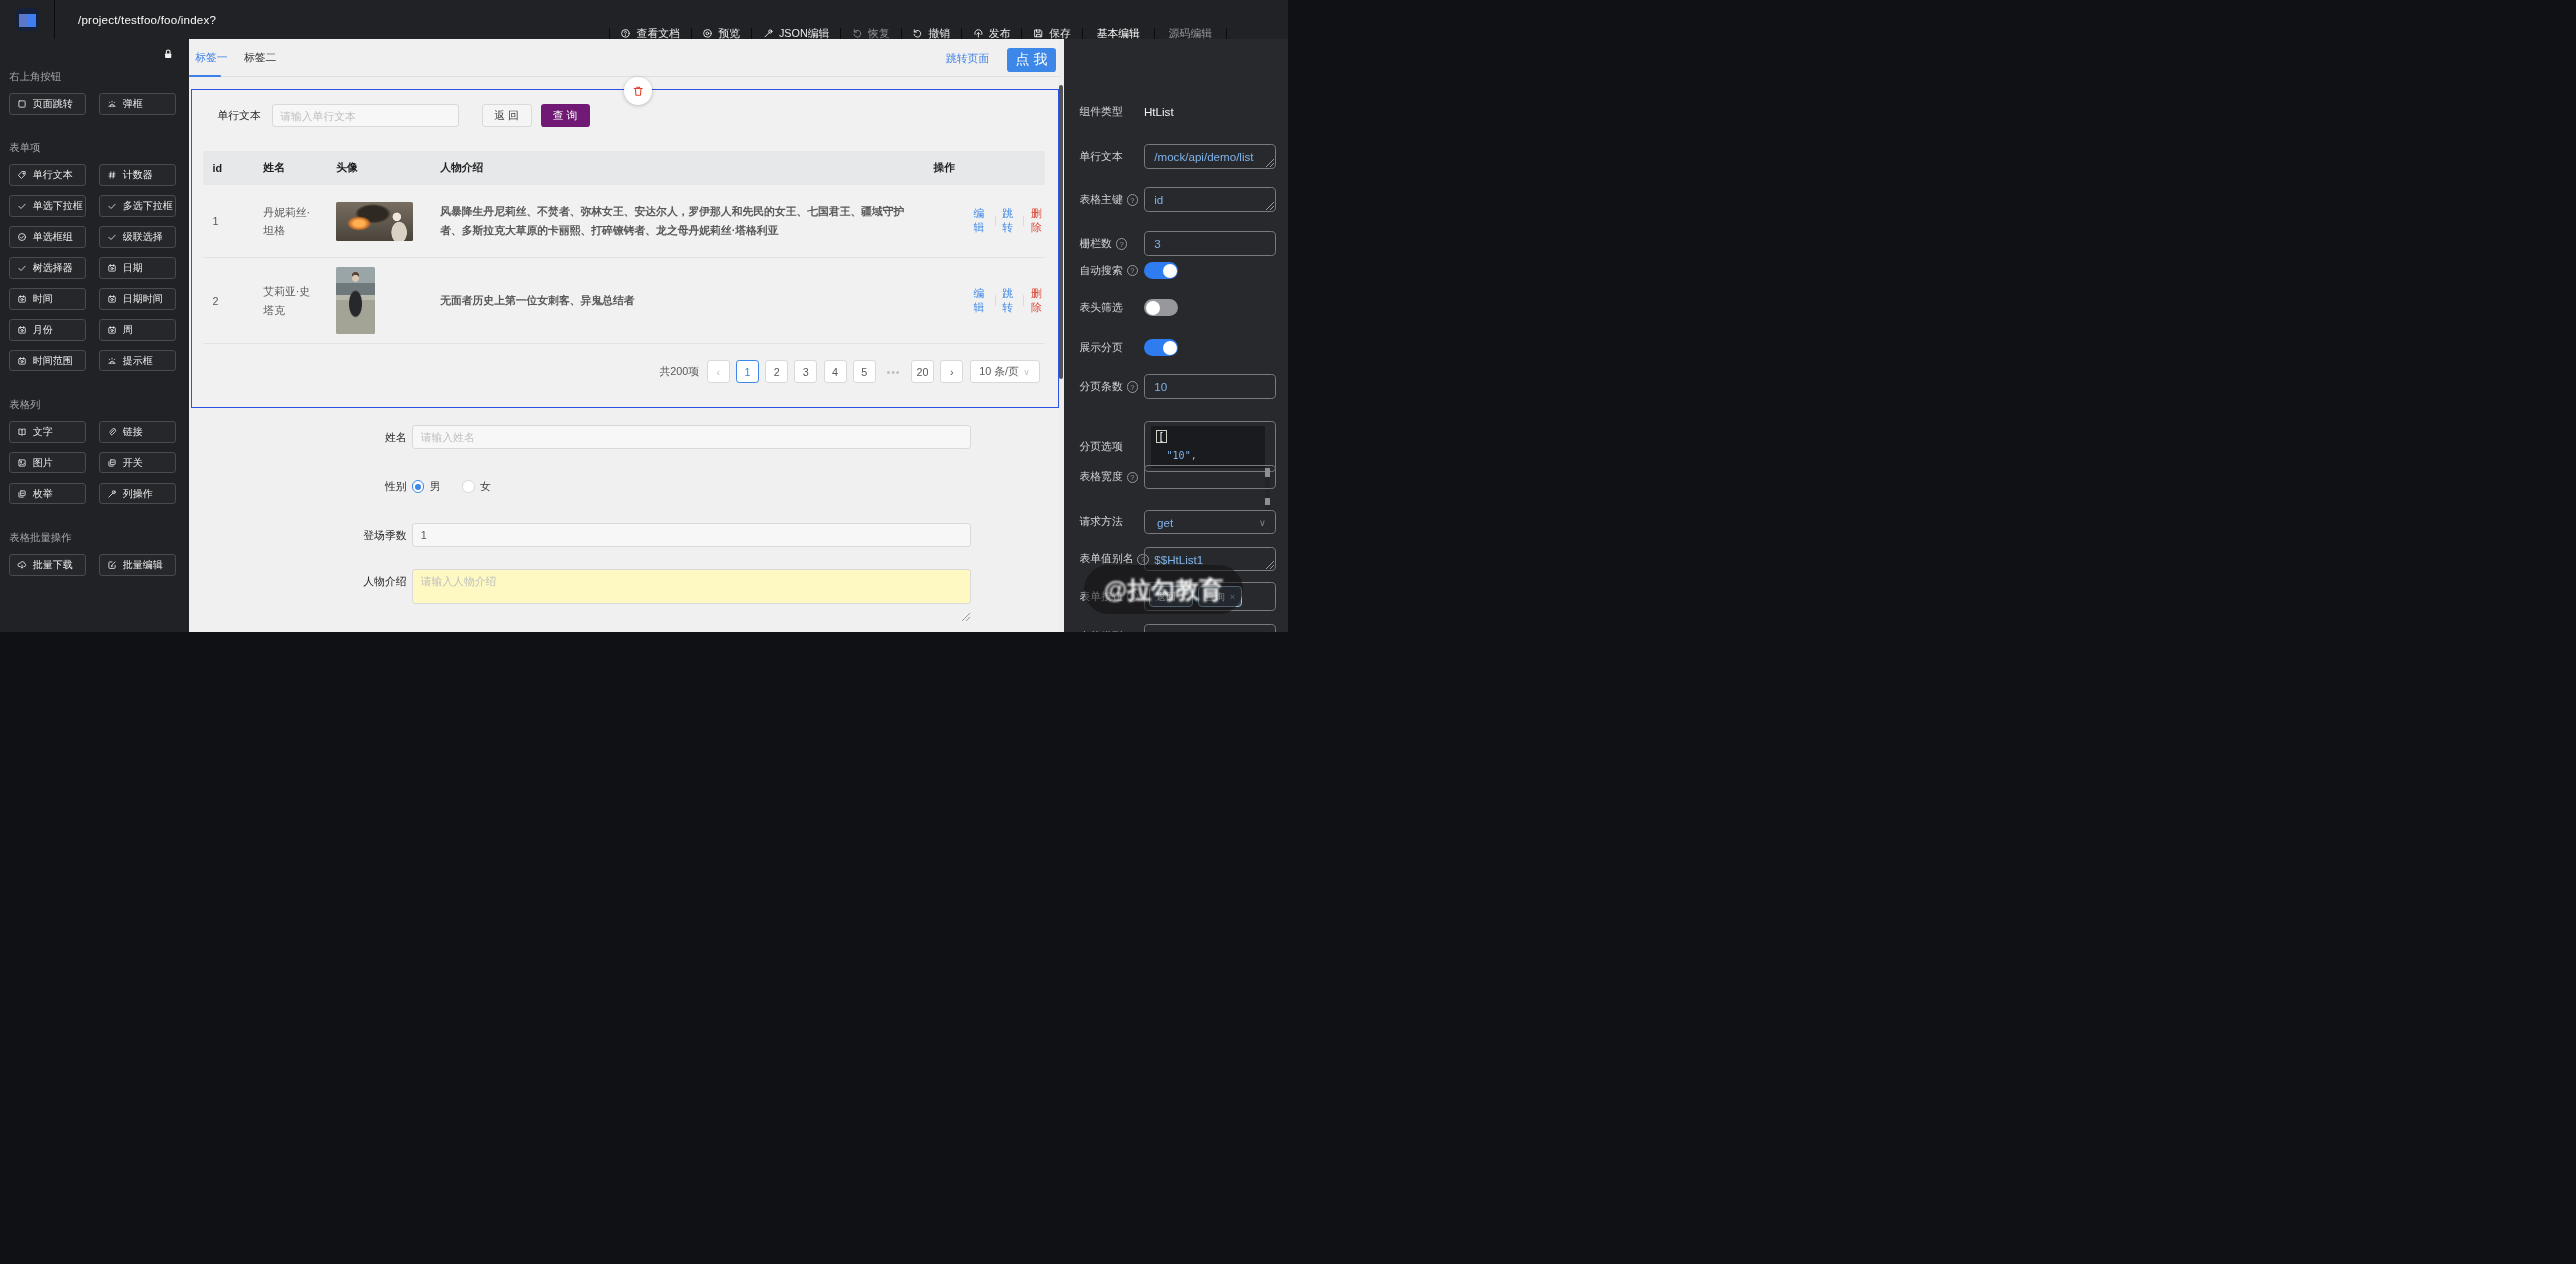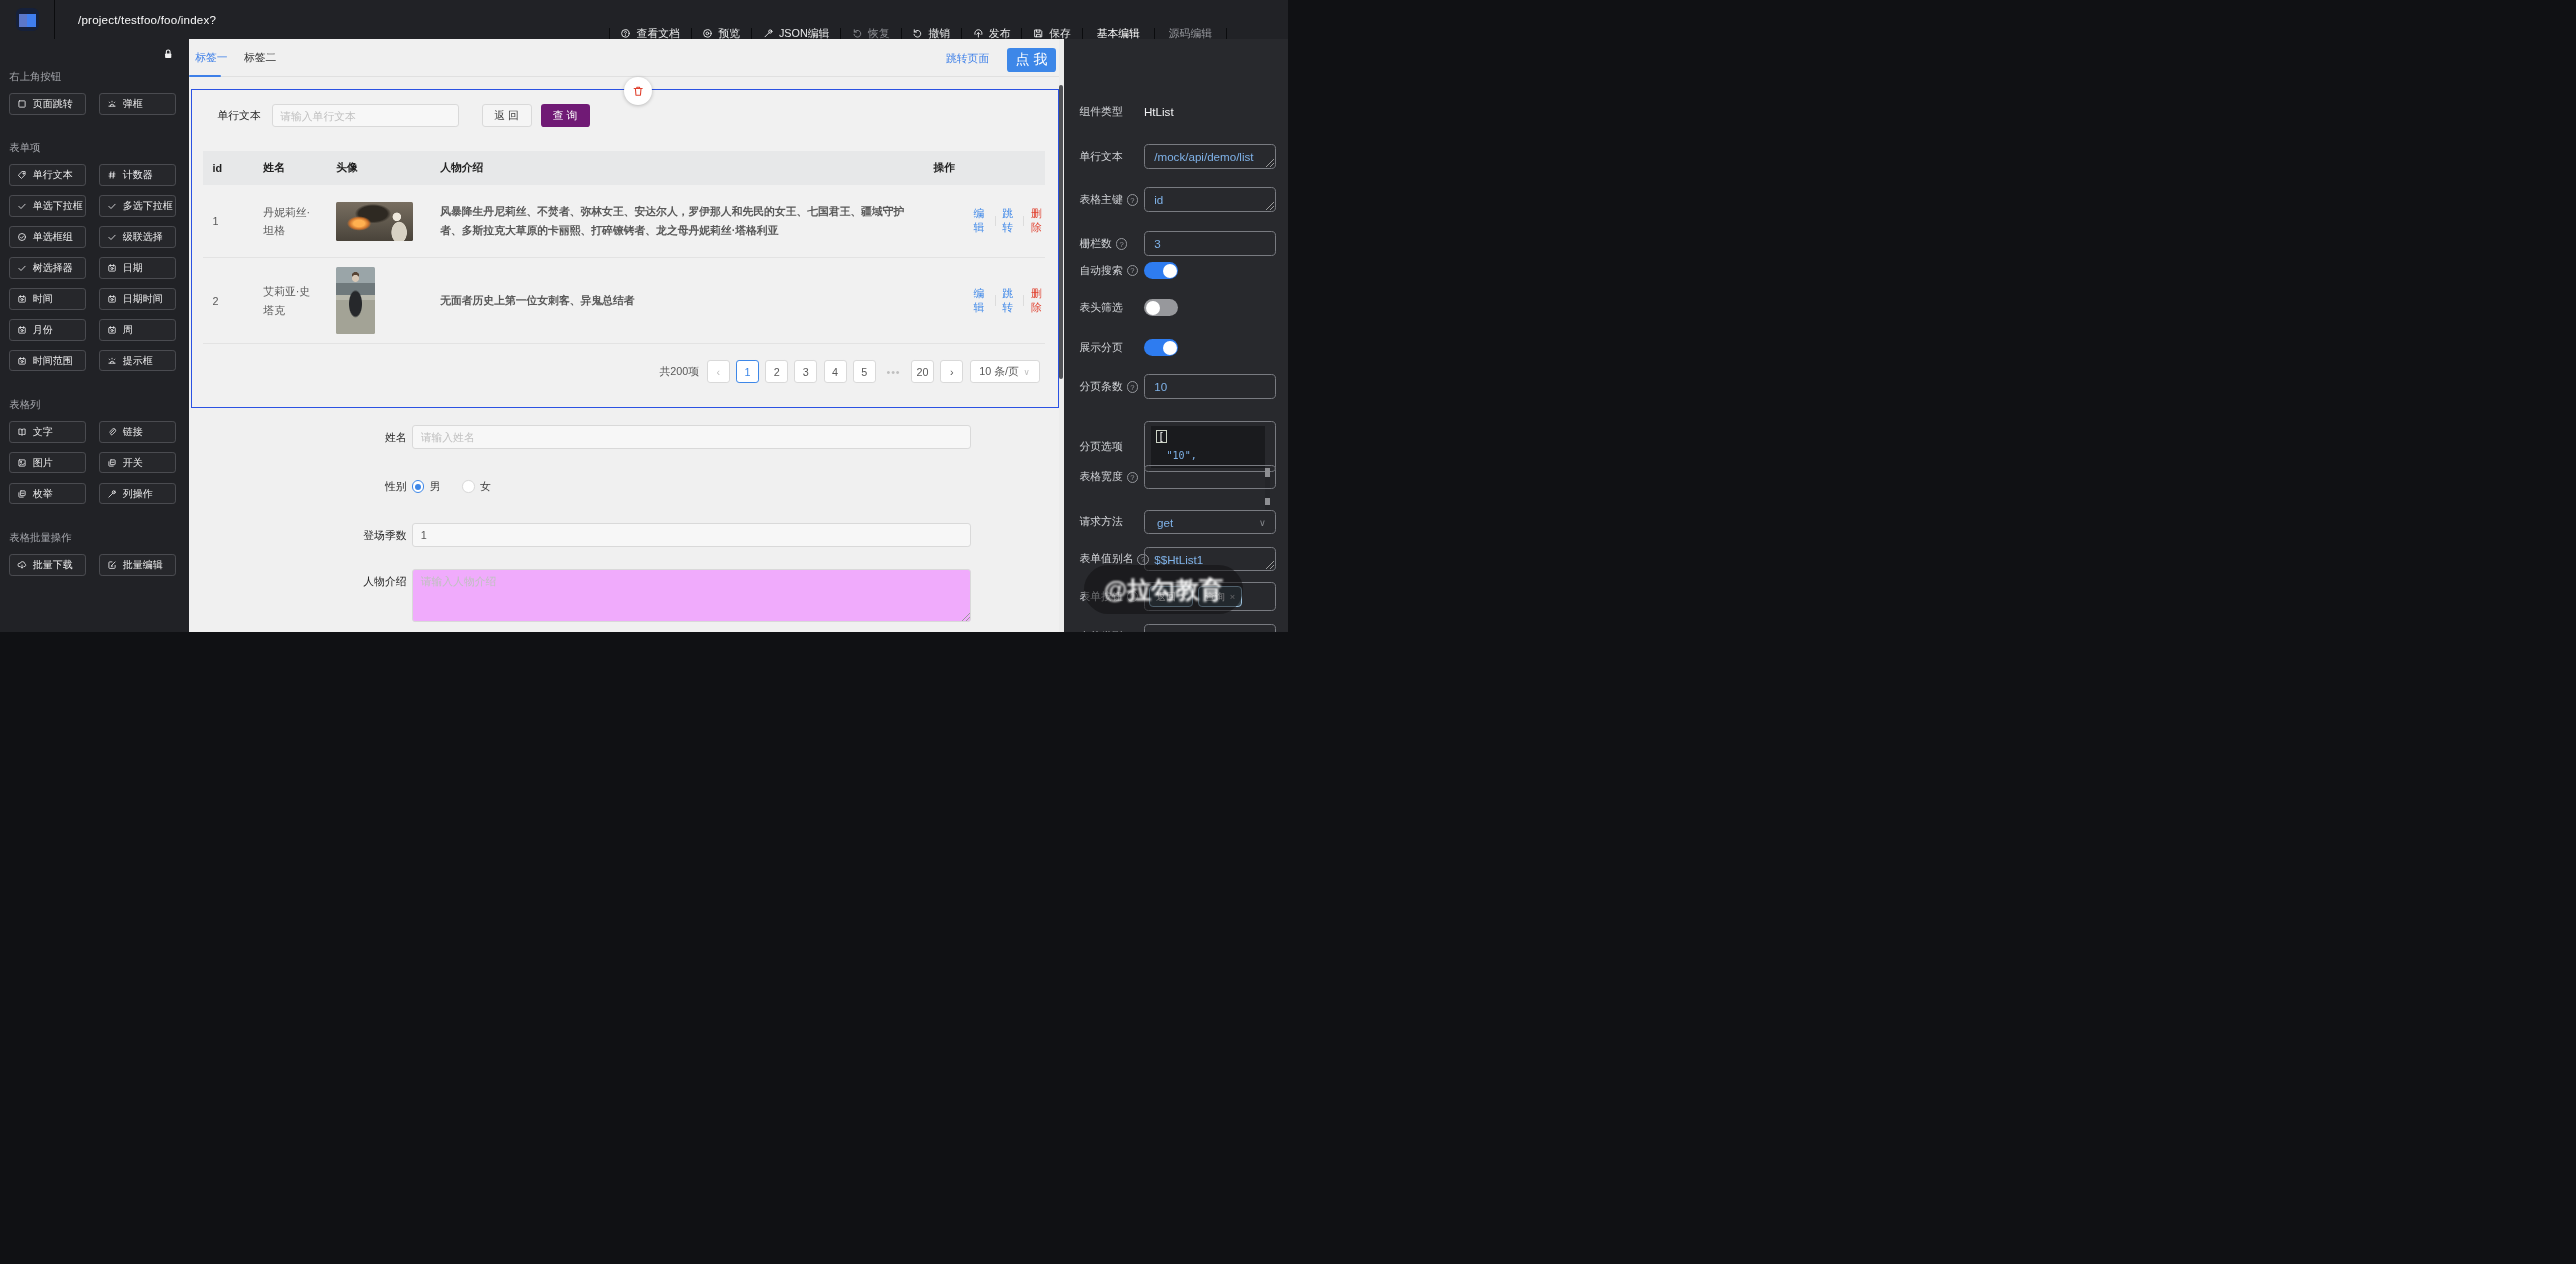--- a/index.html
+++ b/index.html
@@ -95,21 +95,21 @@
   .pg-dots { width:23px; text-align:center; color:#bfbfbf; letter-spacing:0.8px; }
   .pg-size { width:70px; height:23px; border:0.8px solid #d9d9d9; border-radius:3.1px; background:#fff; color:#595959;
     display:flex; align-items:center; justify-content:center; gap:4.6px; cursor:pointer; }
   .pg-size .chev { color:#bfbfbf; font-size:8.5px; }
 
   .form-row { position:absolute; width:100%; }
   .f-label { position:absolute; width:209px; text-align:right; font-size:10.8px; color:#262626; }
   .f-ctl { position:absolute; left:223px; width:559px; }
   .f-input { width:100%; height:24px; border:0.8px solid #d9d9d9; border-radius:3.1px; background:#f7f7f7; font-size:10.8px; color:#595959; padding:0 7.7px; }
   .f-input::placeholder { color:#c0c0c0; }
-  .f-textarea { width:100%; height:53px; border:0.8px solid #d9d9d9; border-radius:3.1px; background:#f0abfc; font-size:10.8px;
+  .f-textarea { width:100%; height:35px; border:0.8px solid #d9d9d9; border-radius:3.1px; background:#fef9c3; font-size:10.8px;
     color:#595959; padding:4.6px 7.7px; resize:none; font-family:inherit; position:relative; }
   .f-textarea::placeholder { color:#c0c0c0; }
   .radio { display:inline-flex; align-items:center; gap:5.4px; margin-right:21.6px; font-size:10.8px; color:#404040; cursor:pointer; }
   .rdot { width:12.4px; height:12.4px; border-radius:50%; border:0.8px solid #d9d9d9; background:#fff; position:relative; }
   .rdot.on { border-color:#3d87e8; }
   .rdot.on::after { content:""; position:absolute; left:2.3px; top:2.3px; width:6.2px; height:6.2px; border-radius:50%; background:#3d87e8; }
   .rsz { position:absolute; right:1.5px; bottom:1.5px; width:7.7px; height:7.7px;
     background:linear-gradient(135deg, transparent 0 50%, #9a9a9a 50% 56%, transparent 56% 72%, #9a9a9a 72% 78%, transparent 78%); }
 
   .vscroll { position:absolute; right:0; top:0; width:5.4px; height:593px; background:#ececec; }

